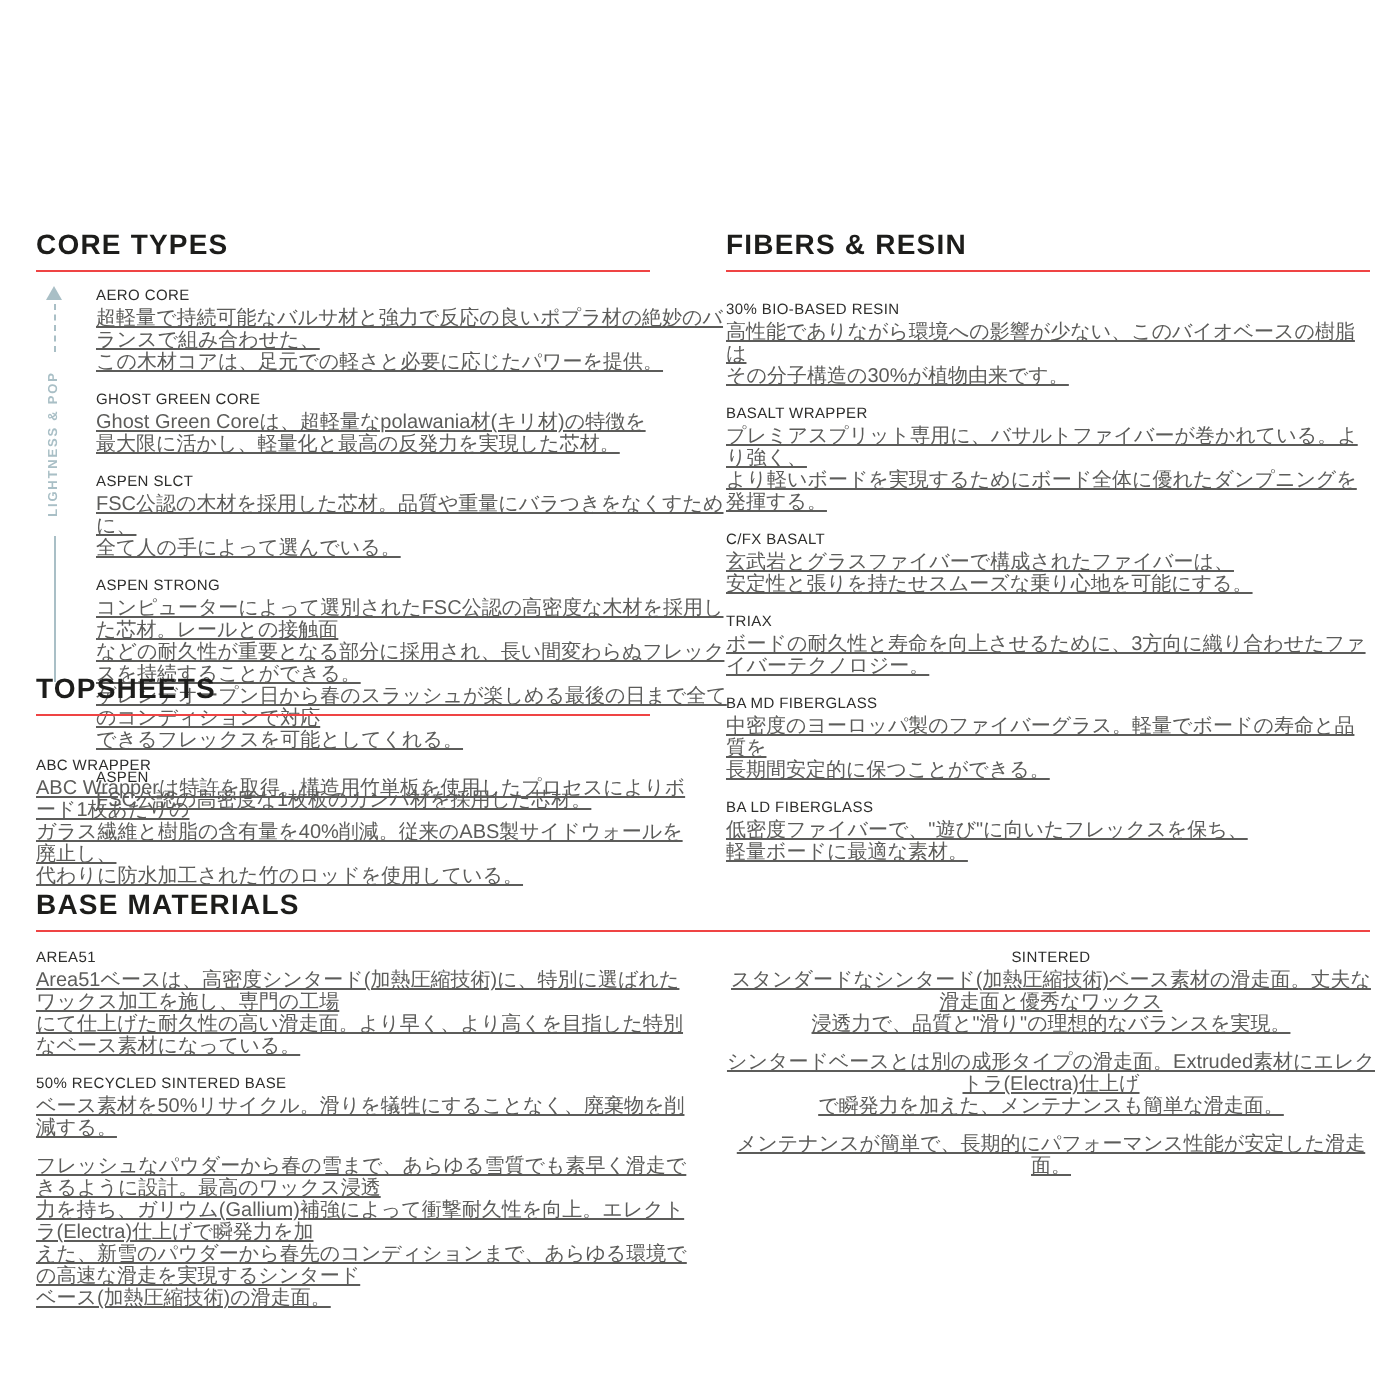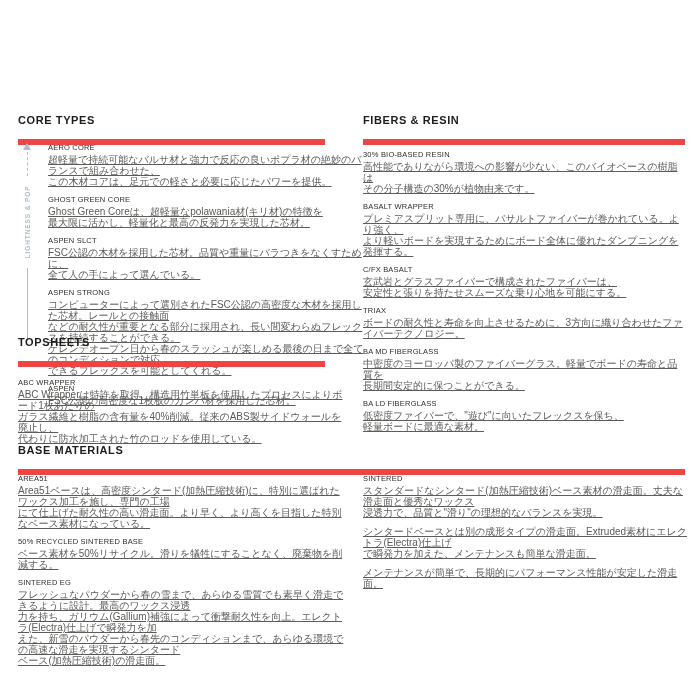--- a/index.html
+++ b/index.html
@@ -5,26 +5,26 @@
   html,body{margin:0;padding:0;background:#ffffff;}
   .page{
     position:relative;
     width:700px;height:700px;
     background:#ffffff;
     font-family:"Liberation Sans", sans-serif;
     color:#1d1d1b;
     overflow:hidden;
   }
   .section-heading{
-    font-size:11px;
+    font-size:14px;
     font-weight:bold;
     letter-spacing:0.6px;
     color:#1d1d1b;
-    padding-bottom:13px;
-    border-bottom:6px solid #ef4444;
+    padding-bottom:5px;
+    border-bottom:1px solid #ef4444;
   }
   .item{margin-bottom:8px;}
   .item-title{
     font-size:7.5px;
     font-weight:normal;
     color:#2e2e2c;
     letter-spacing:0.2px;
     margin-bottom:2px;
   }
   .item-desc{
@@ -60,21 +60,21 @@
   .solid-seg{width:1px;background:#a9bfc6;flex:1;margin-top:2px;}
   
   .fibers-heading{position:absolute;left:363px;top:114px;width:322px;}
   .fibers-items{position:absolute;left:363px;top:150px;width:322px;}
   
   .topsheets-heading{position:absolute;left:18px;top:336px;width:307px;}
   .topsheets-items{position:absolute;left:18px;top:378px;width:330px;}
   
   .base-heading{position:absolute;left:18px;top:444px;width:667px;}
   .base-left{position:absolute;left:18px;top:474px;width:330px;}
-  .base-right{position:absolute;left:363px;top:474px;width:325px;}
+  .base-right{position:absolute;left:363px;top:474px;width:325px;text-align:center;}
 </style>
 </head>
 <body>
 
 <div class="page">
 
   <div class="section-heading core-heading">CORE TYPES</div>
 
   <div class="v-indicator">
     <div class="arrow-up"></div>
@@ -165,21 +165,20 @@
     <div class="item">
       <div class="item-title">AREA51</div>
       <div class="item-desc">Area51ベースは、高密度シンタード(加熱圧縮技術)に、特別に選ばれたワックス加工を施し、専門の工場
 にて仕上げた耐久性の高い滑走面。より早く、より高くを目指した特別なベース素材になっている。</div>
     </div>
     <div class="item">
       <div class="item-title">50% RECYCLED SINTERED BASE</div>
       <div class="item-desc">ベース素材を50%リサイクル。滑りを犠牲にすることなく、廃棄物を削減する。</div>
     </div>
     <div class="item">
-      <div class="item-title">SINTERED EG</div>
       <div class="item-desc">フレッシュなパウダーから春の雪まで、あらゆる雪質でも素早く滑走できるように設計。最高のワックス浸透
 力を持ち、ガリウム(Gallium)補強によって衝撃耐久性を向上。エレクトラ(Electra)仕上げで瞬発力を加
 えた、新雪のパウダーから春先のコンディションまで、あらゆる環境での高速な滑走を実現するシンタード
 ベース(加熱圧縮技術)の滑走面。</div>
     </div>
   </div>
 
   <div class="base-right">
     <div class="item">
       <div class="item-title">SINTERED</div>

